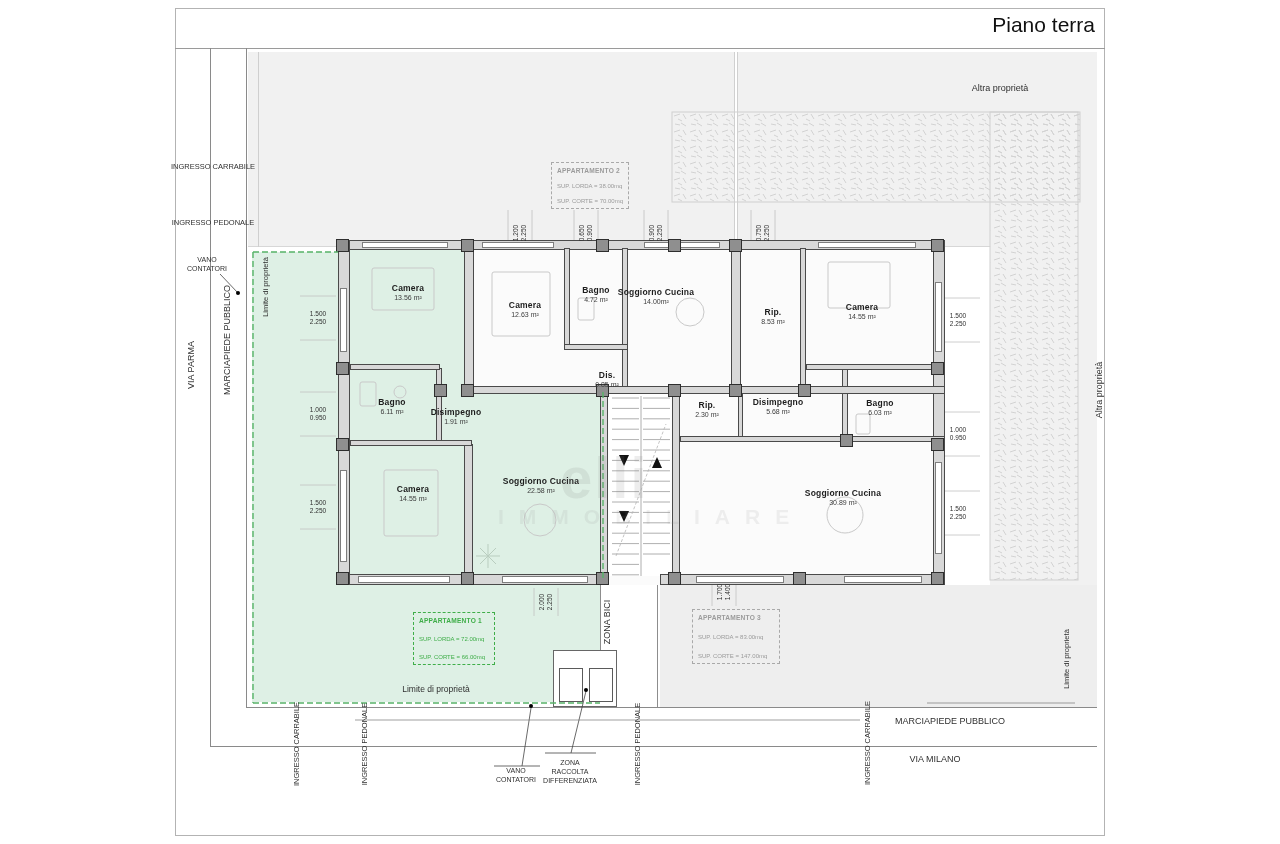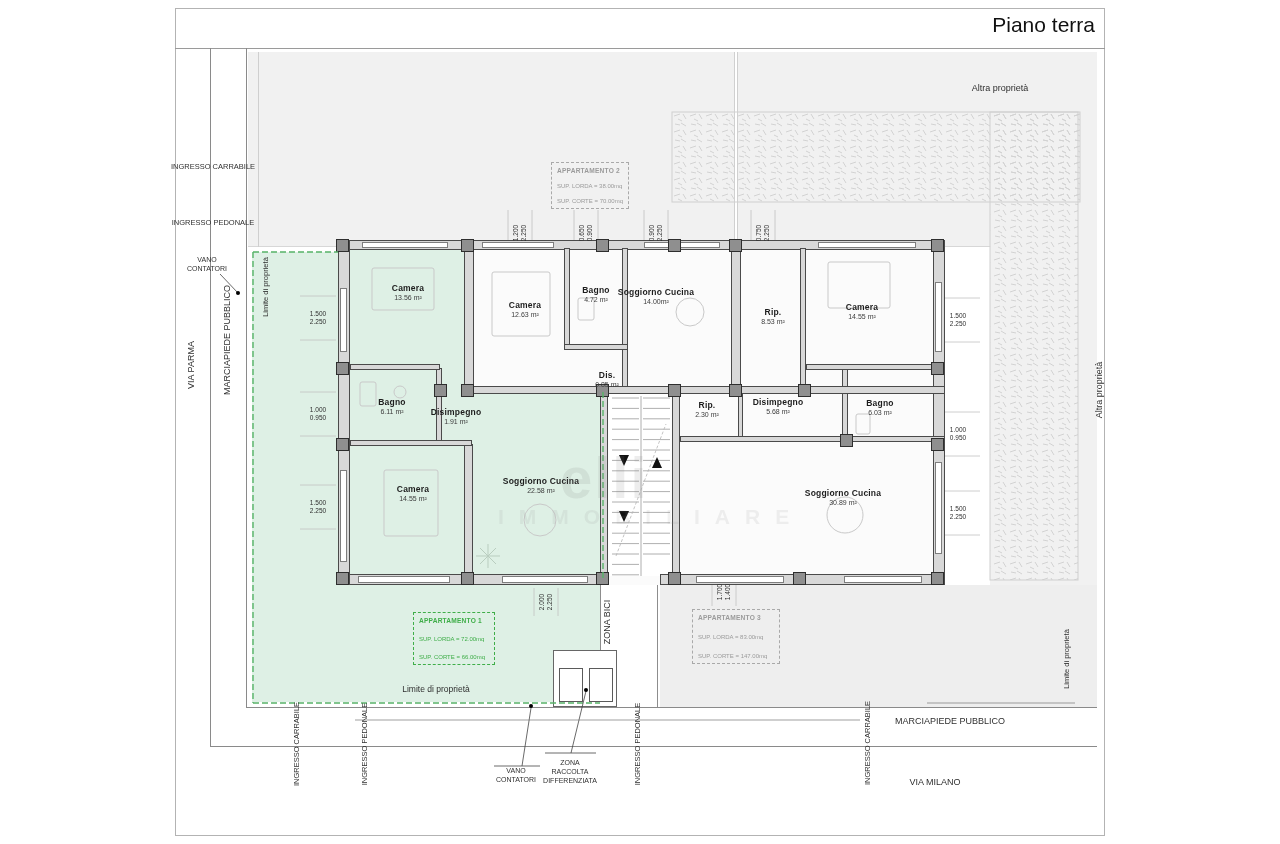--- a/index.html
+++ b/index.html
@@ -362,14 +362,14 @@
     <div class="site-label rot" style="left: 297px; top: 744px; font-size: 7.5px; z-index: 6;">INGRESSO CARRABILE</div>
     <div class="site-label rot" style="left: 365px; top: 744px; font-size: 7.5px; z-index: 6;">INGRESSO PEDONALE</div>
     <div class="site-label rot" style="left: 638px; top: 744px; font-size: 7.5px; z-index: 6;">INGRESSO PEDONALE</div>
     <div class="site-label rot" style="left: 868px; top: 743px; font-size: 7.5px; z-index: 6;">INGRESSO CARRABILE</div>
     <div class="site-label" style="left: 516px; top: 776px; font-size: 7px; z-index: 6;">VANO
 CONTATORI</div>
     <div class="site-label" style="left: 570px; top: 772px; font-size: 7px; z-index: 6;">ZONA
 RACCOLTA
 DIFFERENZIATA</div>
     <div class="site-label" style="left: 950px; top: 722px; font-size: 9px; z-index: 6;">MARCIAPIEDE PUBBLICO</div>
-    <div class="site-label" style="left: 935px; top: 760px; font-size: 9px; z-index: 6; margin-top: 23px;">VIA MILANO</div>
+    <div class="site-label" style="left: 935px; top: 760px; font-size: 9px; z-index: 6;">VIA MILANO</div>
   </div>
 
 </body></html>

